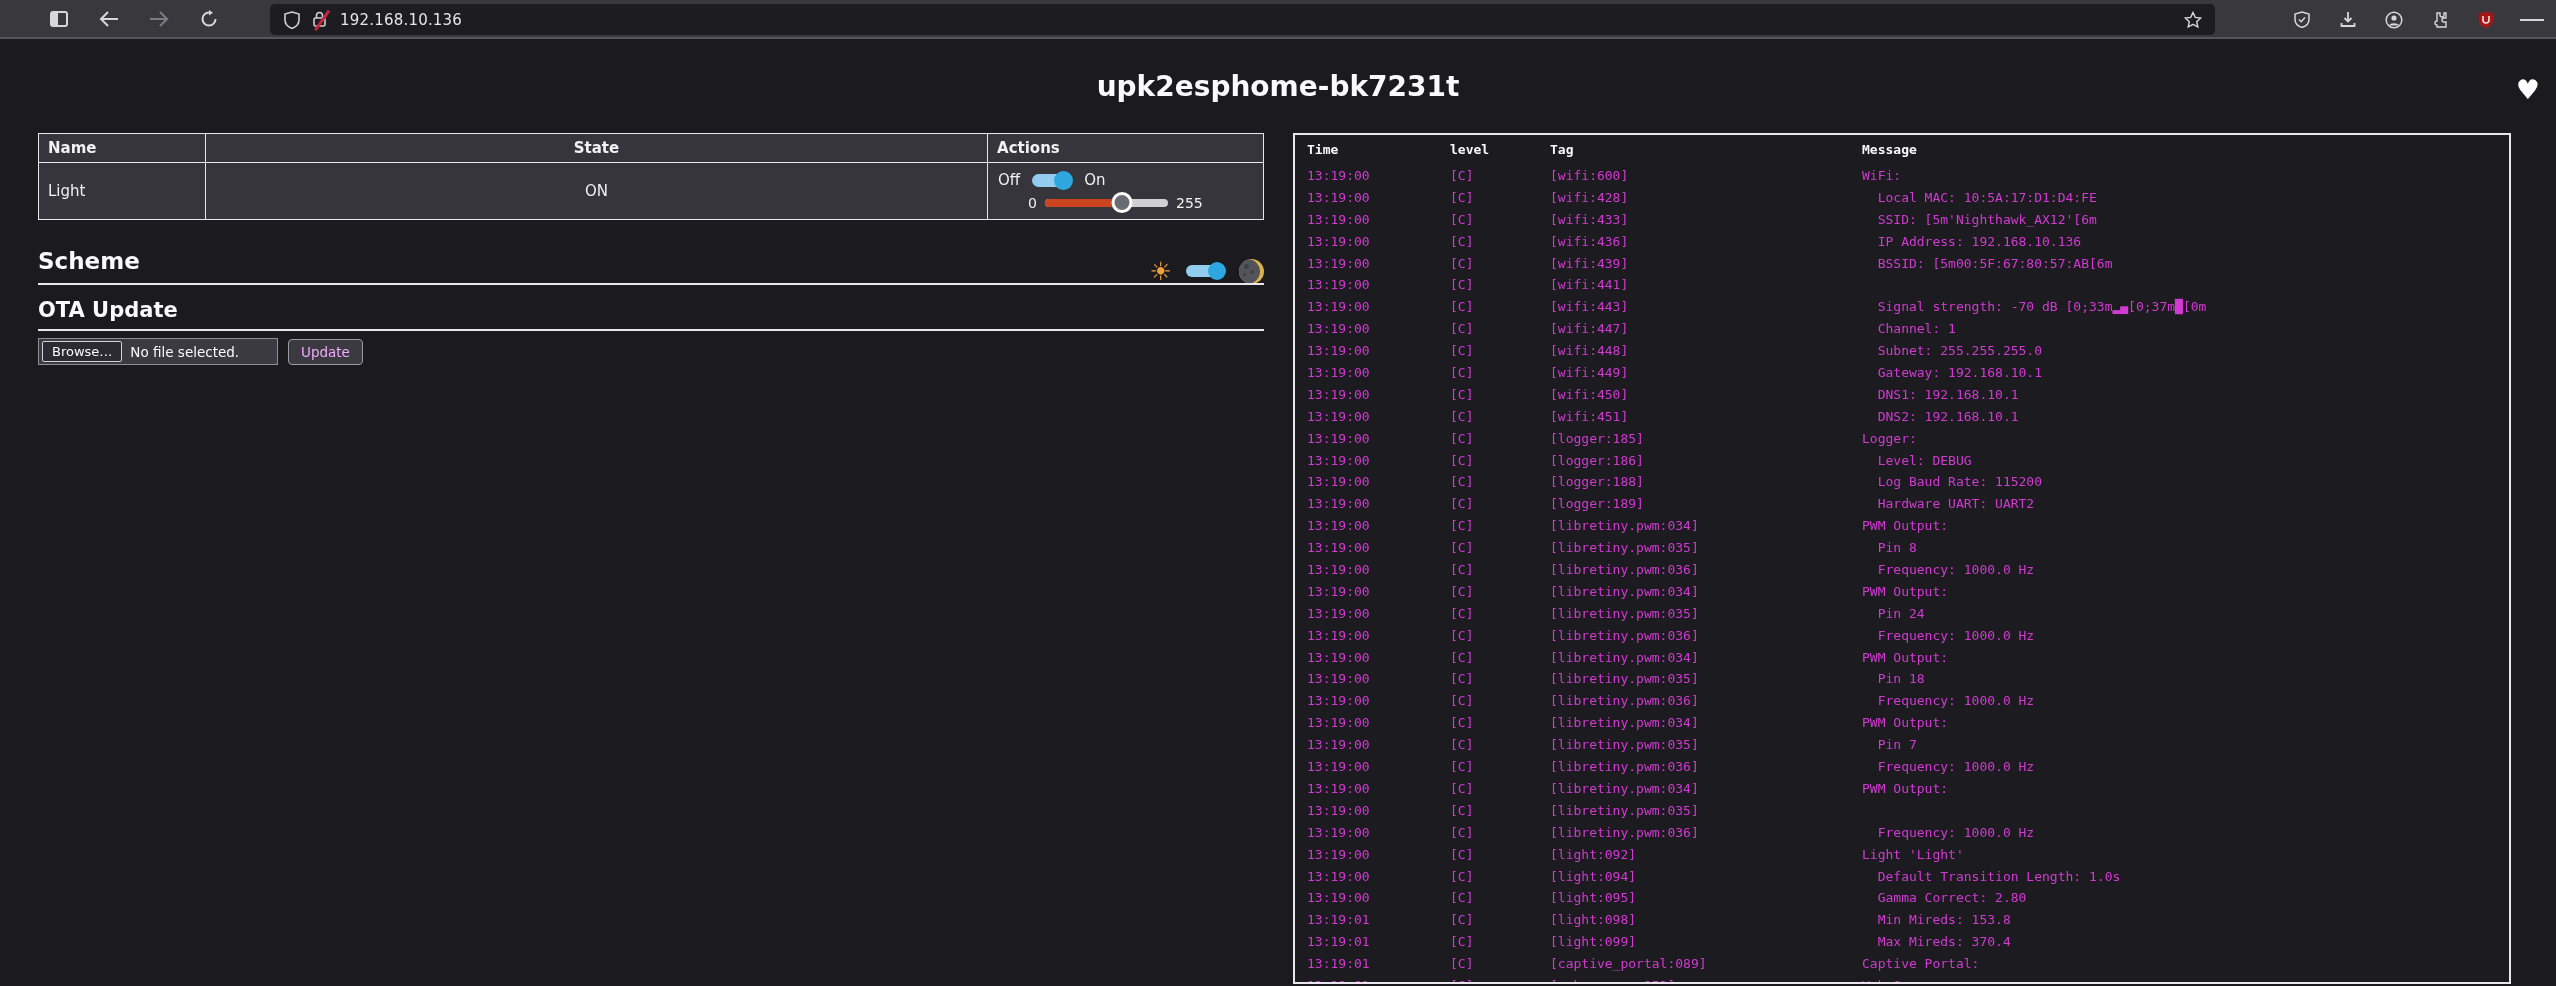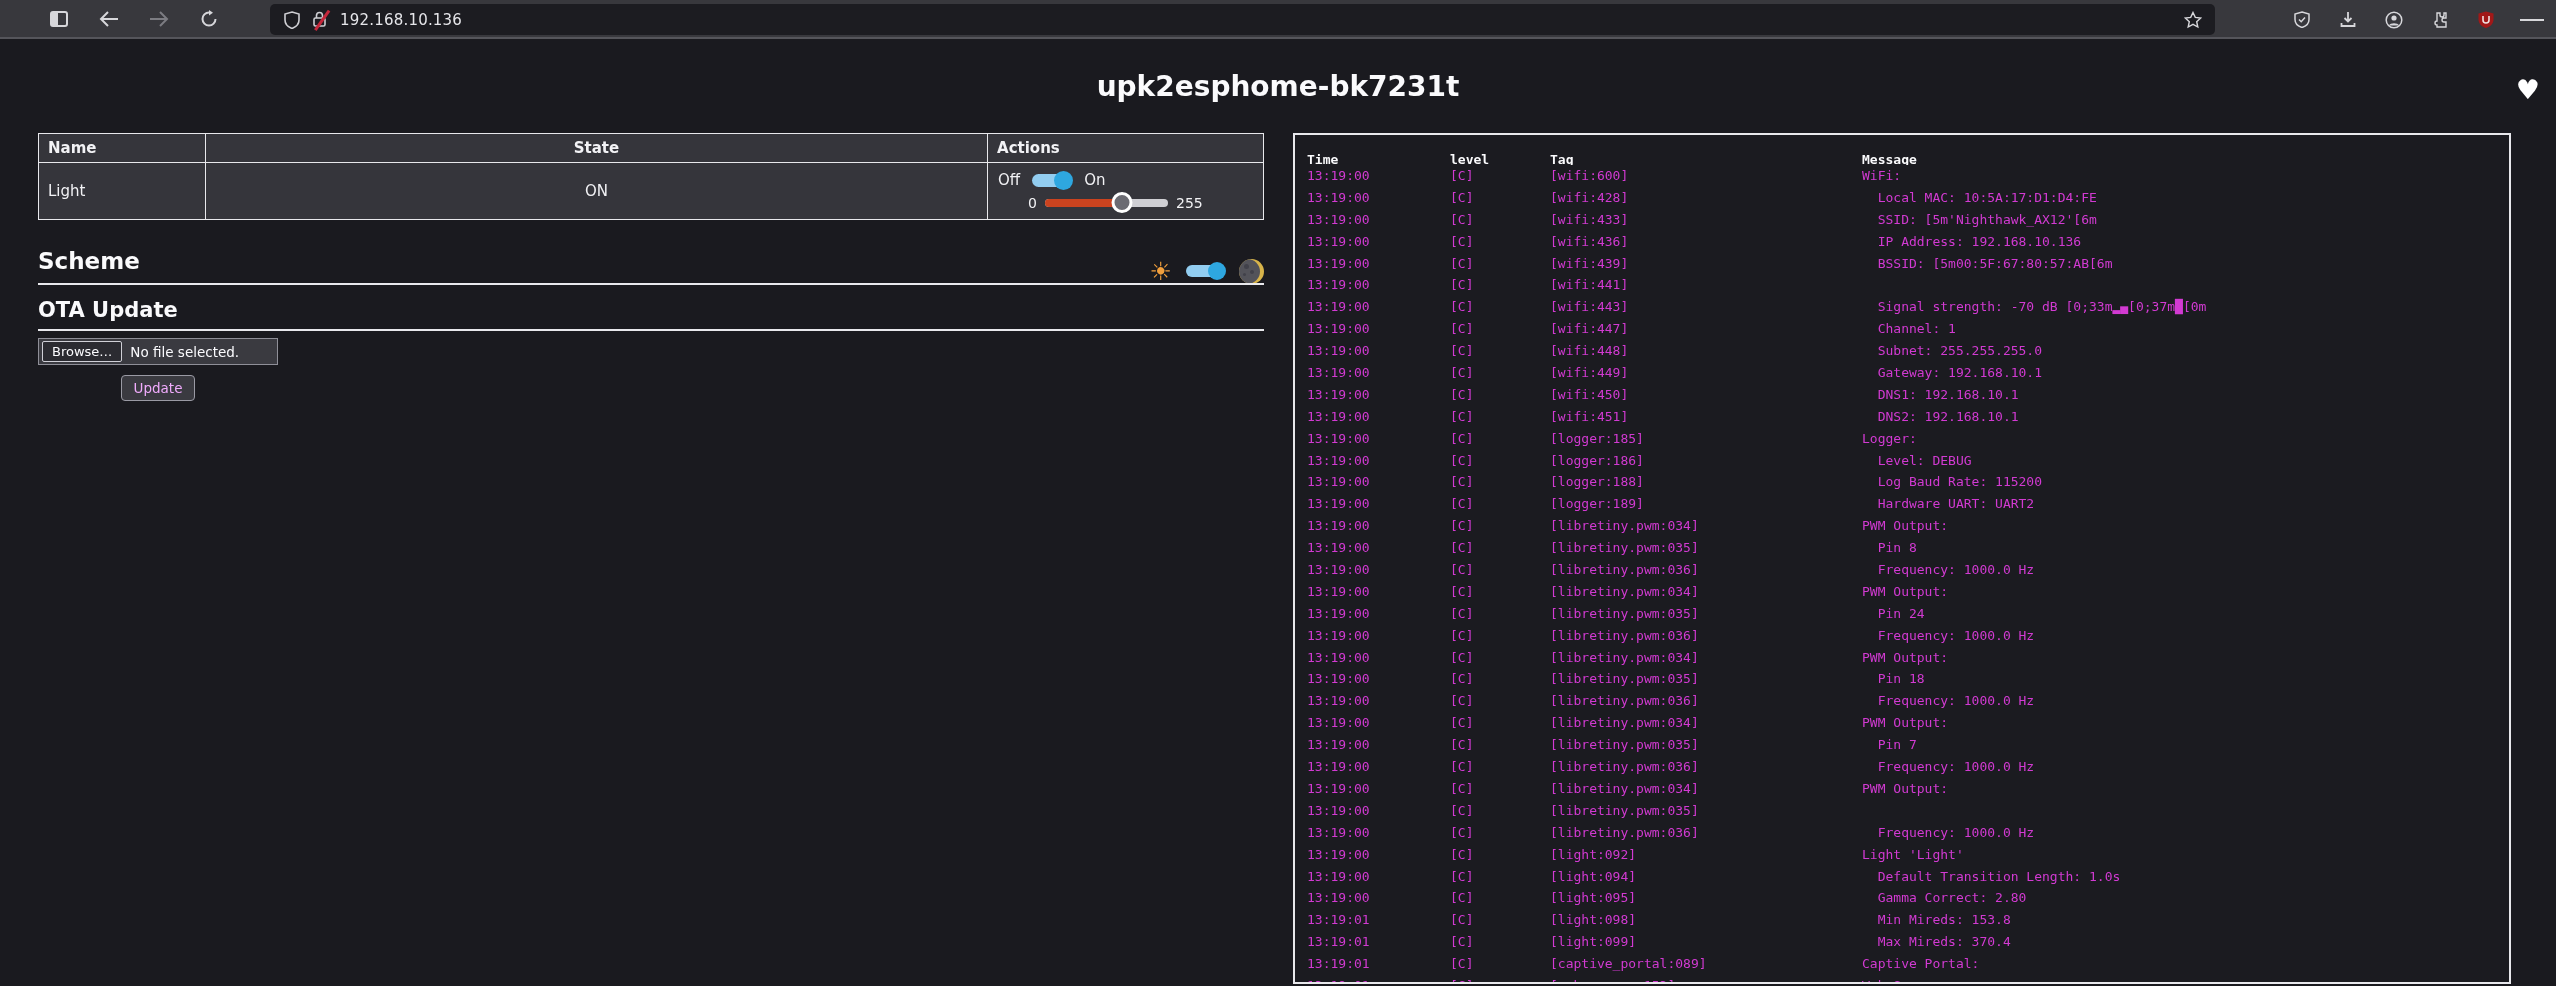--- a/index.html
+++ b/index.html
@@ -62,35 +62,35 @@
   .rule { position:absolute; left:38px; width:1226px; height:0; border-top:2px solid #e8e8ec; }
   #scheme-rule { top:283px; }
   #ota-rule { top:329px; }
   .scheme-controls { position:absolute; top:256px; left:1108px; width:156px; height:30px;
     display:flex; align-items:center; justify-content:flex-end; gap:14px; }
   .sun { font-family:"DejaVu Sans",sans-serif; font-size:25px; color:#f2a03d; line-height:1; }
   .moon { position:relative; width:25px; height:25px; border-radius:50%; background:#d8b44a; overflow:hidden; }
   .moon .disc { position:absolute; left:-4px; top:0; width:25px; height:25px; border-radius:50%; background:#53535a; }
   .moon .crater { position:absolute; border-radius:50%; background:#41414a; }
   
-  .file-row { position:absolute; left:38px; top:338px; display:flex; align-items:center; gap:10px;flex-direction:column; }
+  .file-row { position:absolute; left:38px; top:338px; display:flex; align-items:center; gap:10px; }
   .file-box { display:flex; align-items:center; width:240px; height:27px;
     background:#3a3a40; border:1px solid #8f8f98; }
   .browse-btn { height:21px; margin:0 0 0 3px; padding:0 9px; font-size:13px; color:#fbfbfe;
     background:#2b2b31; border:1px solid #d0d0d7; border-radius:2px;
     box-shadow:0 0 0 1px #2b2b31 inset; display:flex; align-items:center; }
   .file-status { font-size:13.5px; color:#fbfbfe; margin-left:8px; }
   .update-btn { height:26px; padding:0 12px; font-size:13.5px; color:#f0abfc;
     background:#3a3a40; border:1px solid #9a9aa4; border-radius:4px; display:flex; align-items:center; }
   
   .log-panel { position:absolute; left:1293px; top:133px; width:1218px; height:851px;
     border:2px solid #e8e8ec; background:#1b1b20; overflow:hidden;
     font-family:"DejaVu Sans Mono","Liberation Mono",monospace; font-size:13px; }
   .log-head, .log-row { display:grid; grid-template-columns:143px 100px 312px auto; padding-left:12px; }
-  .log-head { padding-top:17px; height:30px; color:#fafafc; font-weight:bold; }
+  .log-head { padding-top:7px; height:30px; color:#fafafc; font-weight:bold; }
   .log-row { height:21.9px; line-height:21.9px; color:#d23ad2; white-space:pre; }
   .lc { overflow:hidden; }
 </style>
 </head>
 <body>
 
 <div id="screen">
 
   <div class="chrome">
     <div class="nav-icons">

